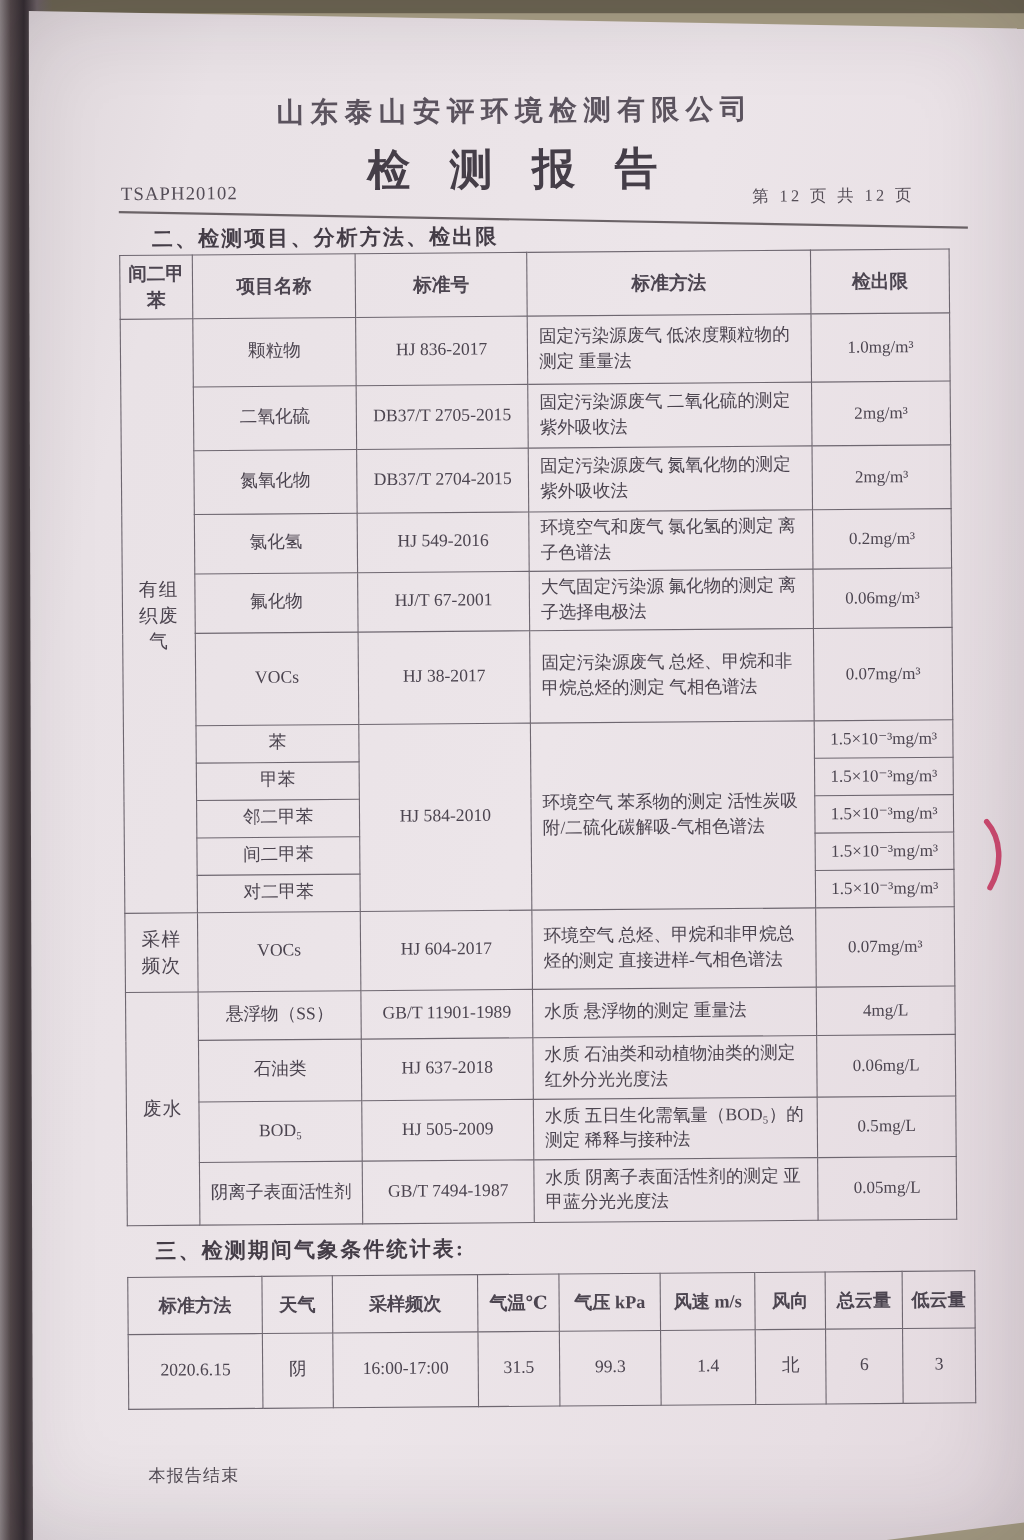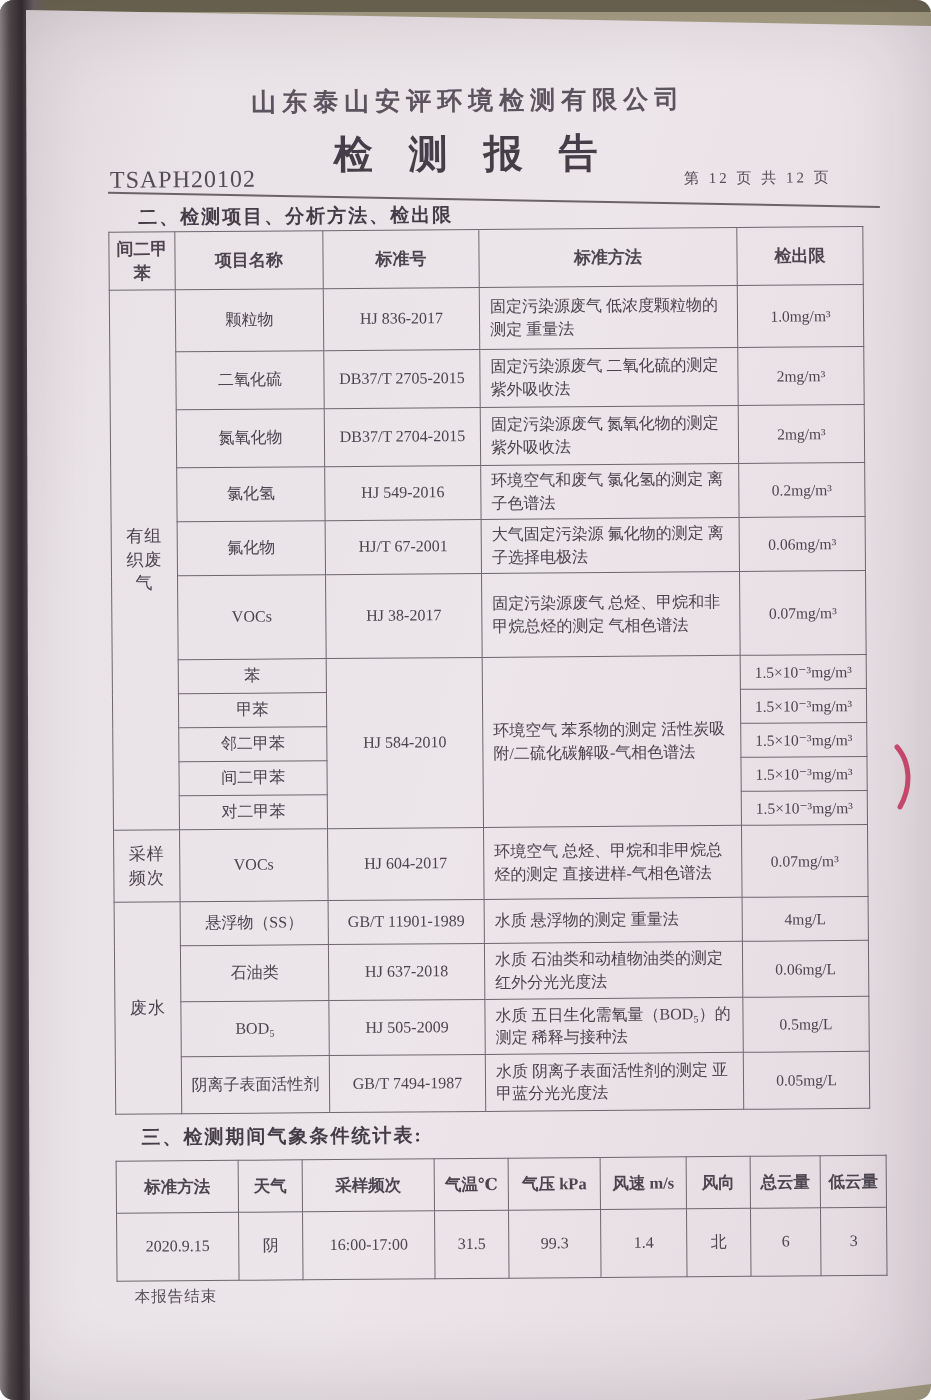--- a/index.html
+++ b/index.html
@@ -8,21 +8,20 @@
     width:931px;height:1400px;
     overflow:hidden;
     font-family:"Liberation Serif","DejaVu Serif",serif;
     background:
       repeating-linear-gradient(90deg,
         #aba283 0px,#aba283 2px,
         #938b72 2px,#3px,
         #b8af92 3px,#b8af92 6px,
         #847c66 6px,#847c66 7px);
     background-color:#a89f85;
-    border-radius:14px;
   }
   
   .mat-top{
     position:absolute;left:0;top:0;width:100%;height:12px;
     background:rgba(58,53,40,.55);
   }
   
   .spine{
     position:absolute;left:0;top:0;width:48px;height:100%;
     background:linear-gradient(90deg,
@@ -52,21 +51,21 @@
     text-align:center;font-size:25px;letter-spacing:6px;text-indent:6px;
     color:#5b535e;font-weight:600;
   }
   .report-title{
     position:absolute;left:60px;top:127px;width:820px;
     text-align:center;font-size:39px;font-weight:bold;
     letter-spacing:36px;text-indent:36px;color:#453e48;
   }
   .report-no{
     position:absolute;left:114px;top:164px;
-    font-size:24px;letter-spacing:1px;color:#544d57;
+    font-size:17px;letter-spacing:1px;color:#544d57;
   }
   .page-info{
     position:absolute;left:688px;top:171px;width:200px;
     font-size:15px;letter-spacing:3px;color:#564f58;
   }
   .divider{
     position:absolute;left:112px;top:189px;width:772px;height:2px;
     background:#6b6367;transform:rotate(1.5deg);transform-origin:left center;
   }
   .sec-title{
@@ -107,21 +106,21 @@
   #main-table tbody tr:nth-child(15){height:55px;}
   #main-table tbody tr:nth-child(16){height:57px;}
   #weather-table{
     position:absolute;left:112px;top:1158px;width:770px;
     border:1.5px solid #625b64;
   }
   #weather-table thead tr{height:52px;}
   #weather-table tbody tr{height:68px;}
   #weather-table th{font-size:16.5px;}
   .footer-note{
-    position:absolute;left:130px;top:1284px;font-size:15.5px;
+    position:absolute;left:130px;top:1329px;font-size:15.5px;
     letter-spacing:1px;color:#544d56;
   }
   .pen-mark{
     position:absolute;left:893px;top:744px;z-index:4;
   }
 </style>
 </head>
 <body>
 
 <div id="screen">
@@ -273,21 +272,21 @@
           <th>气温℃</th>
           <th>气压 kPa</th>
           <th>风速 m/s</th>
           <th>风向</th>
           <th>总云量</th>
           <th>低云量</th>
         </tr>
       </thead>
       <tbody>
         <tr>
-          <td>2020.9.15</td>
+          <td>2020.6.15</td>
           <td>阴</td>
           <td>16:00-17:00</td>
           <td>31.5</td>
           <td>99.3</td>
           <td>1.4</td>
           <td>北</td>
           <td>6</td>
           <td>3</td>
         </tr>
       </tbody>

